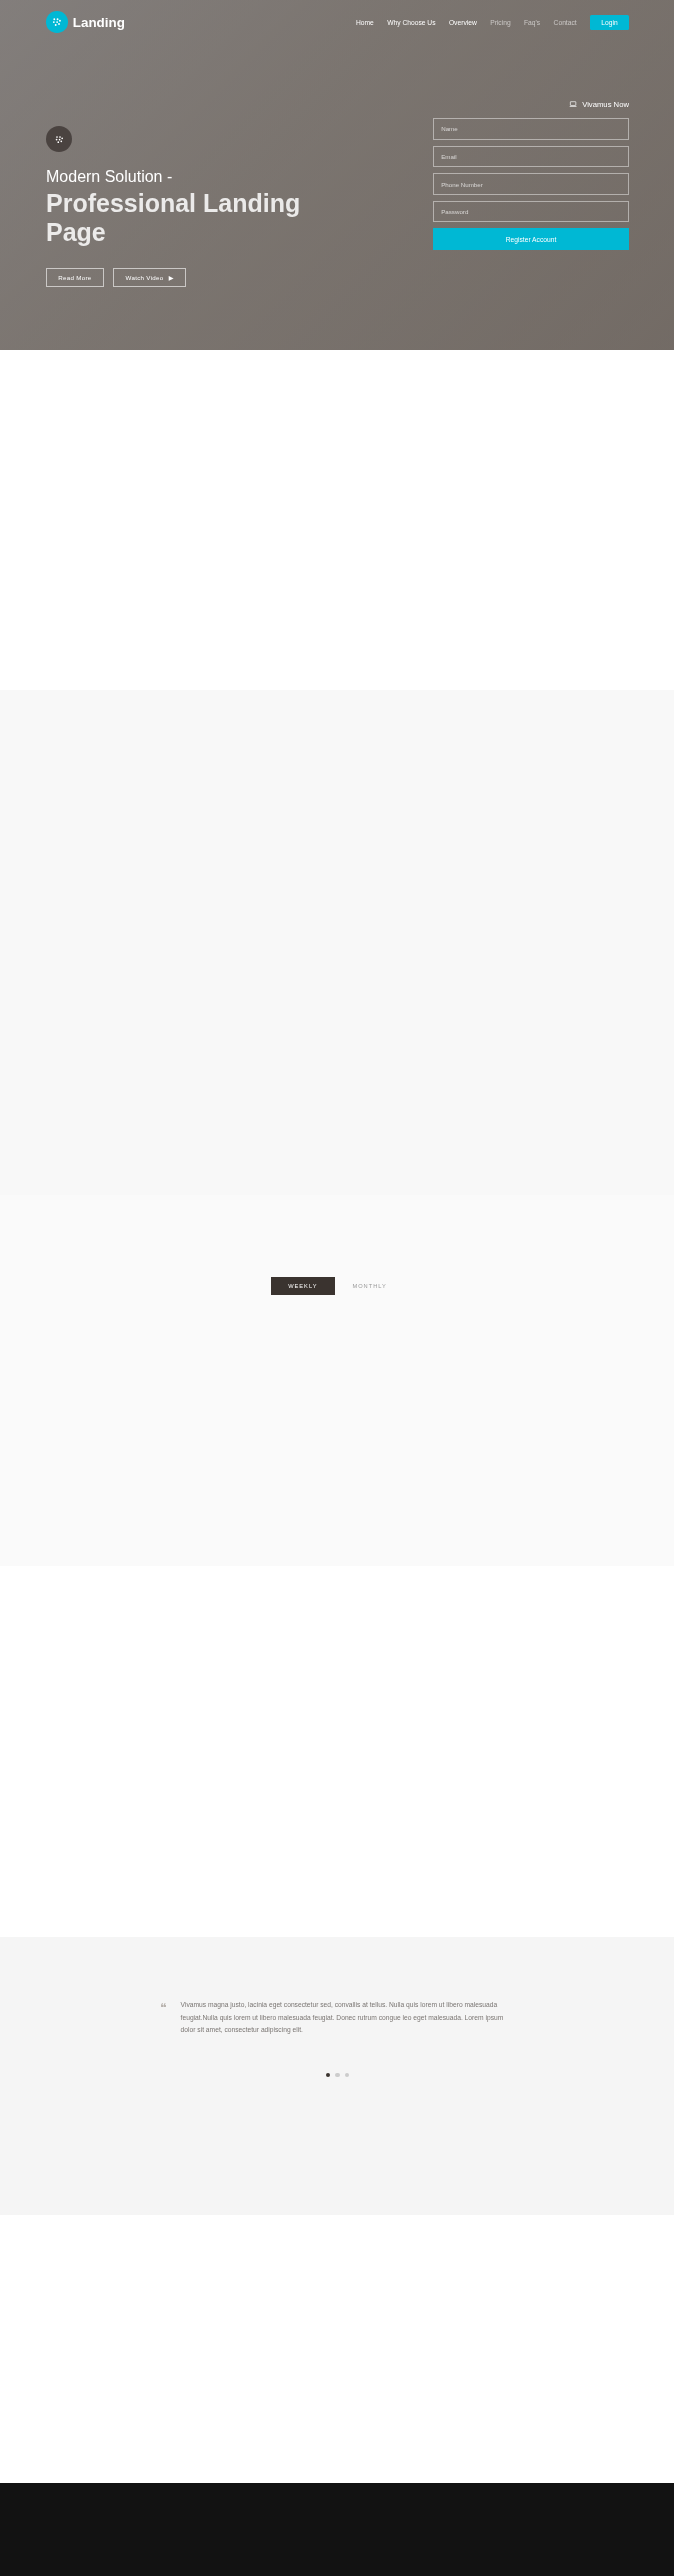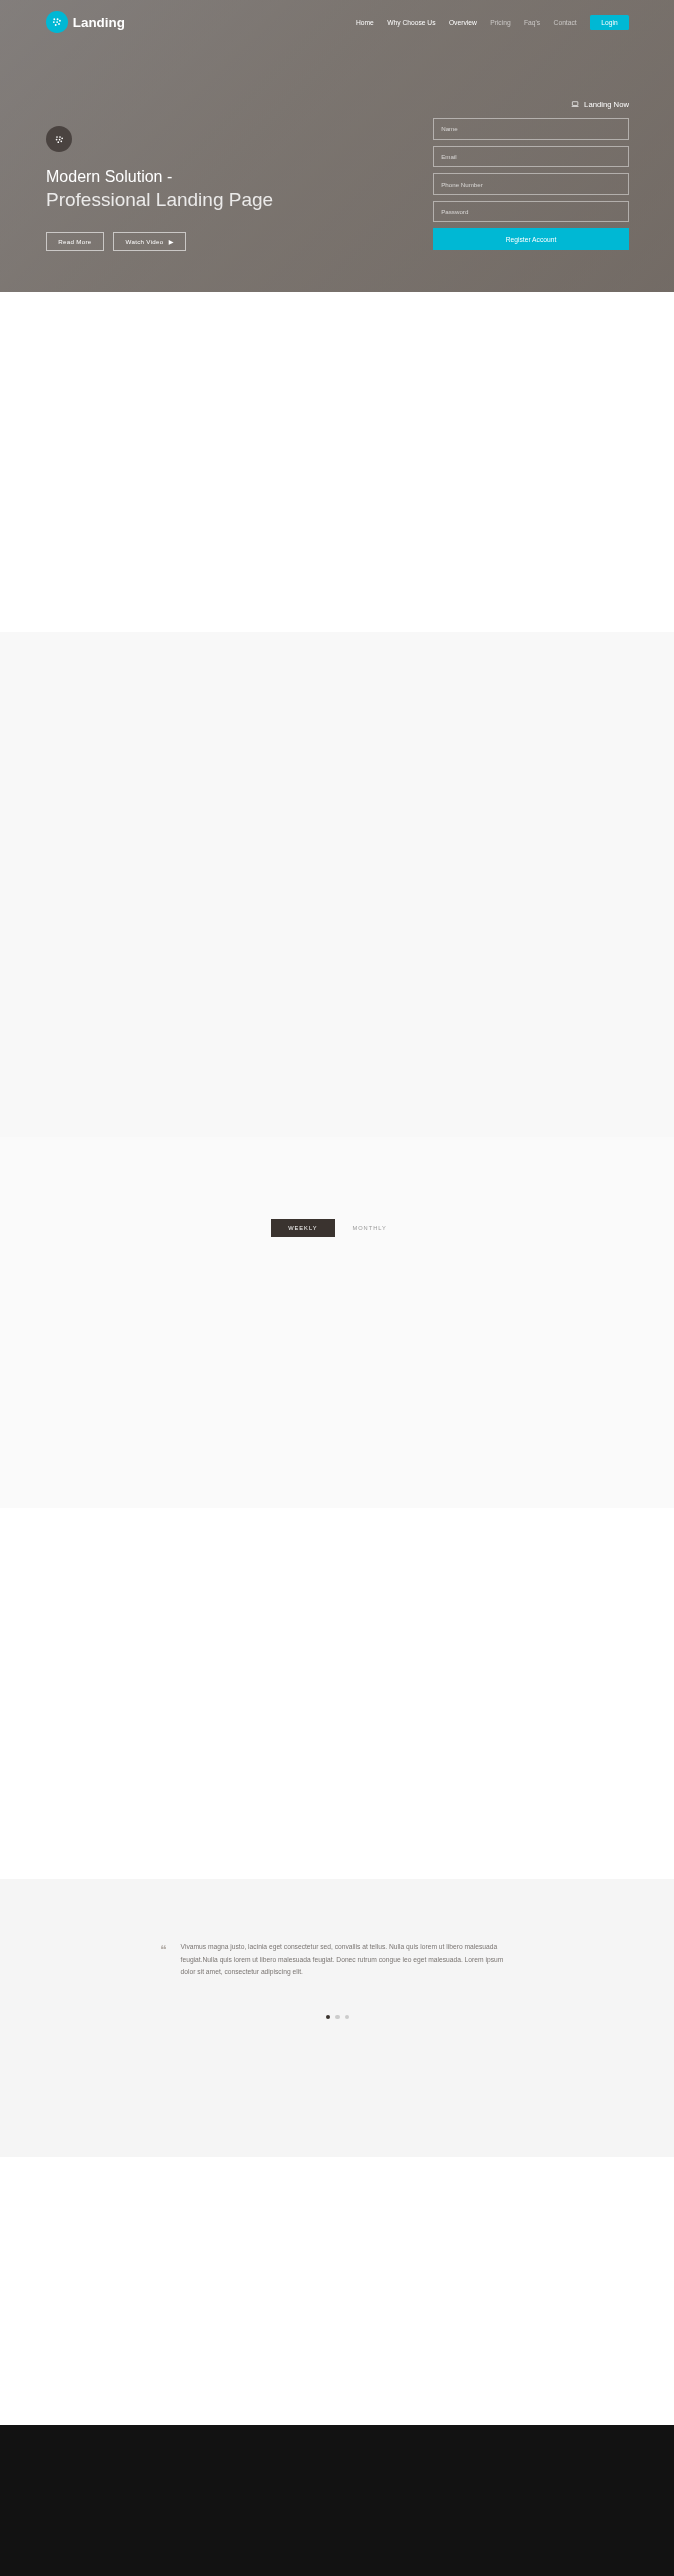--- a/index.html
+++ b/index.html
@@ -1,30 +1,30 @@
 <!DOCTYPE html>
 <html style="font-size:8.2px"><head>
 <meta charset="utf-8">
 <style>
 *{margin:0;padding:0;box-sizing:border-box;font-family:Arial,Helvetica,sans-serif}
 body{width:675px;background:#fff;color:#444}
-.hero{height:292px;background:linear-gradient(rgba(60,55,55,.55),rgba(60,55,55,.55)),linear-gradient(135deg,#d8d4cf 0%,#c8c0b5 40%,#b5aa9d 100%);position:relative;padding-top:0}
+.hero{height:350px;background:linear-gradient(rgba(60,55,55,.55),rgba(60,55,55,.55)),linear-gradient(135deg,#d8d4cf 0%,#c8c0b5 40%,#b5aa9d 100%);position:relative;padding-top:0}
 .nav{display:flex;align-items:center;justify-content:space-between;padding:11.3px 46px 0 46px}
 .brand{display:flex;align-items:center;gap:5.2px}
 .brand-icon{width:21.6px;height:21.6px;border-radius:50%;background:#00b8d4;display:flex;align-items:center;justify-content:center;color:#fff}
 .brand-name{color:#fff;font-size:13.4px;font-weight:600}
 .menu{display:flex;align-items:center;gap:13.4px}
 .menu a{color:#fff;font-size:6.7px;text-decoration:none}
 .menu a.dim{color:rgba(255,255,255,.6)}
 .login-btn{background:#00b8d4;color:#fff;padding:4.1px 11.3px;border-radius:1.5px;font-size:6.7px;border:none;cursor:pointer}
 .hero-body{display:flex;padding:67px 46px 0 46px;justify-content:space-between}
 .hero-left{max-width:289px;padding-top:26px}
 .badge{width:26px;height:26px;border-radius:50%;background:#4a4340;display:flex;align-items:center;justify-content:center;color:#fff;margin-bottom:15.5px}
 .hero-title{color:#fff;font-size:16px;font-weight:400;line-height:1.25}
-.hero-sub{color:rgba(255,255,255,.85);font-size:19px;font-weight:400;margin-top:2.1px}
+.hero-sub{color:rgba(255,255,255,.85);font-size:25px;font-weight:700;margin-top:2.1px}
 .hero-btns{margin-top:20.6px;display:flex;gap:9.3px}
 .btn-outline{border:0.5px solid rgba(255,255,255,.6);background:transparent;color:#fff;padding:5.2px 11.3px;font-size:6.2px;letter-spacing:0.3px;cursor:pointer}
 .hero-right{width:196px}
 .reg-head{color:#fff;display:flex;align-items:center;justify-content:flex-end;gap:5.2px;font-size:7.7px;margin-bottom:9.3px}
 .reg-head svg{width:8.2px;height:8.2px}
 .field{width:100%;border:0.5px solid rgba(255,255,255,.45);background:transparent;padding:6.2px 7.2px;color:#fff;font-size:6.2px;margin-bottom:6.2px}
 .field::placeholder{color:rgba(255,255,255,.7)}
 .reg-btn{width:100%;background:#00b8d4;border:none;color:#fff;padding:7.2px;font-size:6.7px;cursor:pointer}
 
 .sect{min-height:340px}
@@ -98,21 +98,21 @@
         </button>
       </div>
     </div>
 
     <div class="hero-right">
       <div class="reg-head">
         <svg viewBox="0 0 24 24" fill="none" stroke="#fff" stroke-width="2">
             <rect x="4" y="5" width="16" height="11" rx="1"></rect>
             <path d="M2 19h20"></path>
           </svg>
-        <span>Landing Now</span>
+        <span>Vivamus Now</span>
       </div>
       <input class="field" placeholder="Name" style="">
       <input class="field" placeholder="Email" style="">
       <input class="field" placeholder="Phone Number" style="">
       <input class="field" type="password" placeholder="Password" style="">
       <button class="reg-btn">Register Account</button>
     </div>
   </div>
 </header>
 

